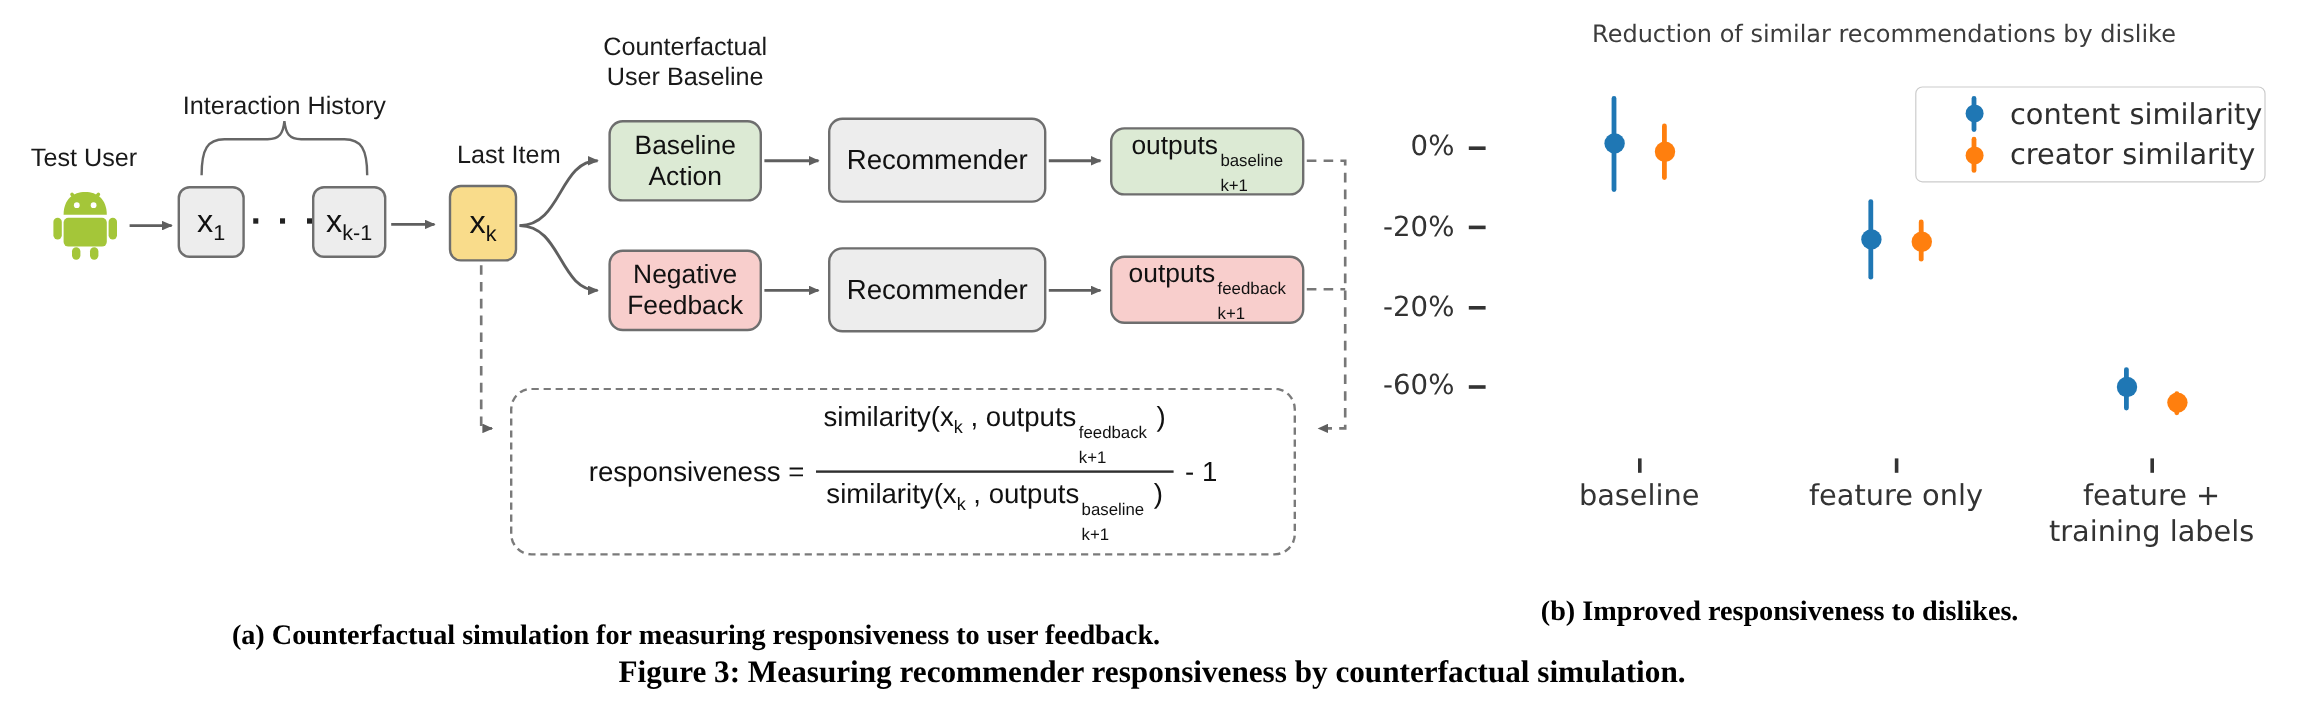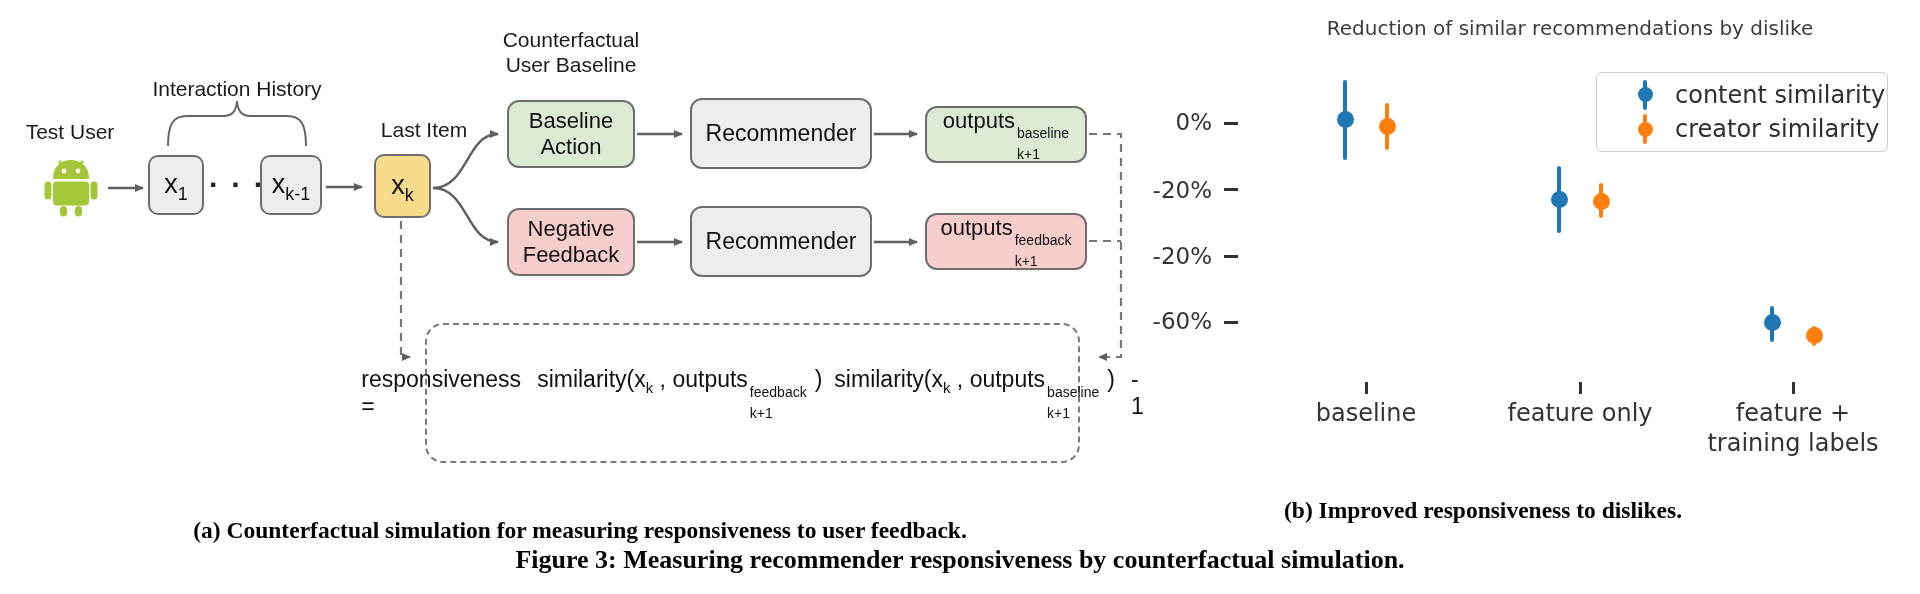--- a/index.html
+++ b/index.html
@@ -16,21 +16,21 @@
   .fill-pink{background:#f8cecc;}
   .fill-yellow{background:#f9dc8b;}
   .xbox{font-size:27px;border-radius:10px;}
   .xbox sub{font-size:18px;line-height:0;vertical-align:-7px;}
   .dots{position:absolute;font-size:30px;font-weight:bold;letter-spacing:2px;color:#222;}
   .ss{display:inline-flex;flex-direction:column;align-items:flex-start;font-size:14px;line-height:1;
       margin-left:2px;vertical-align:-10px;row-gap:7px;}
   .outbox{font-size:22px;}
   .formula-box{position:absolute;border:2px dashed #7a7a7a;border-radius:18px;box-sizing:border-box;
                display:flex;align-items:center;justify-content:center;font-size:23px;color:#111;}
-  .frac{display:inline-flex;flex-direction:row;align-items:center;margin:0 10px;}
+  .frac{display:inline-flex;flex-direction:column;align-items:center;margin:0 10px;}
   .frac .bar{width:100%;border-top:2.5px solid #2f2f2f;margin:4px 0;}
   .frac .row{white-space:nowrap;padding:0 6px;}
   .close-paren{margin-left:8px;}
   
   .chart-title{position:absolute;left:1250px;top:16px;width:640px;text-align:center;
                font-size:20px;color:#3c3c3c;font-family:"DejaVu Sans",sans-serif;white-space:nowrap;}
   .ytick-label{position:absolute;left:1090px;width:122px;text-align:right;font-size:23px;color:#333;
                font-family:"DejaVu Sans",sans-serif;}
   .ytick-mark{position:absolute;left:1224px;width:14px;height:3px;background:#333;}
   .xtick-mark{position:absolute;width:3px;height:12px;background:#333;top:382px;}

